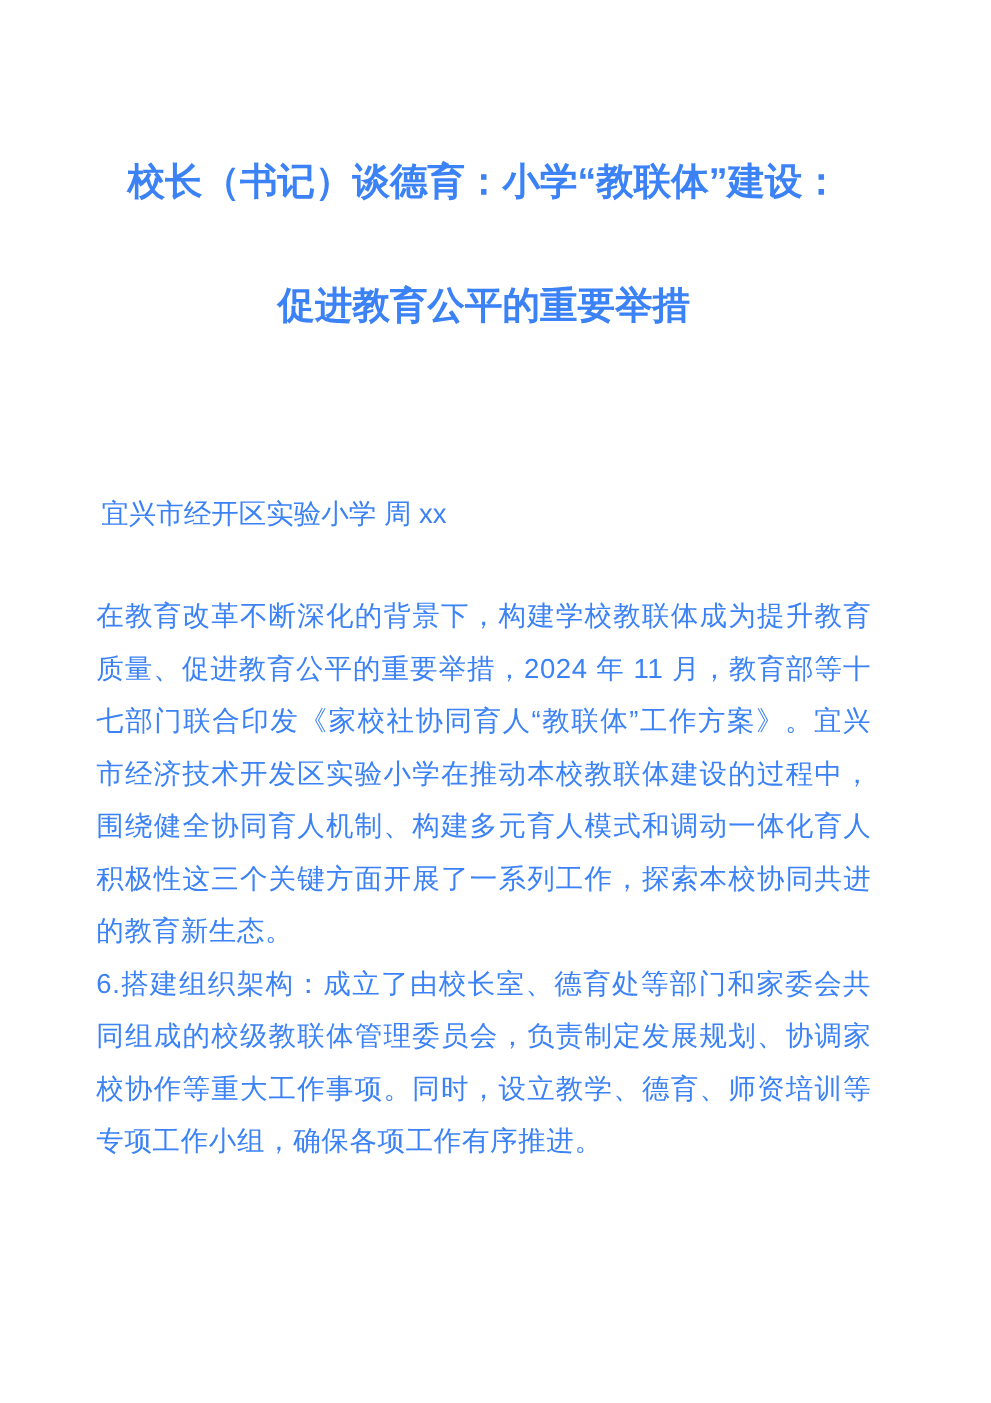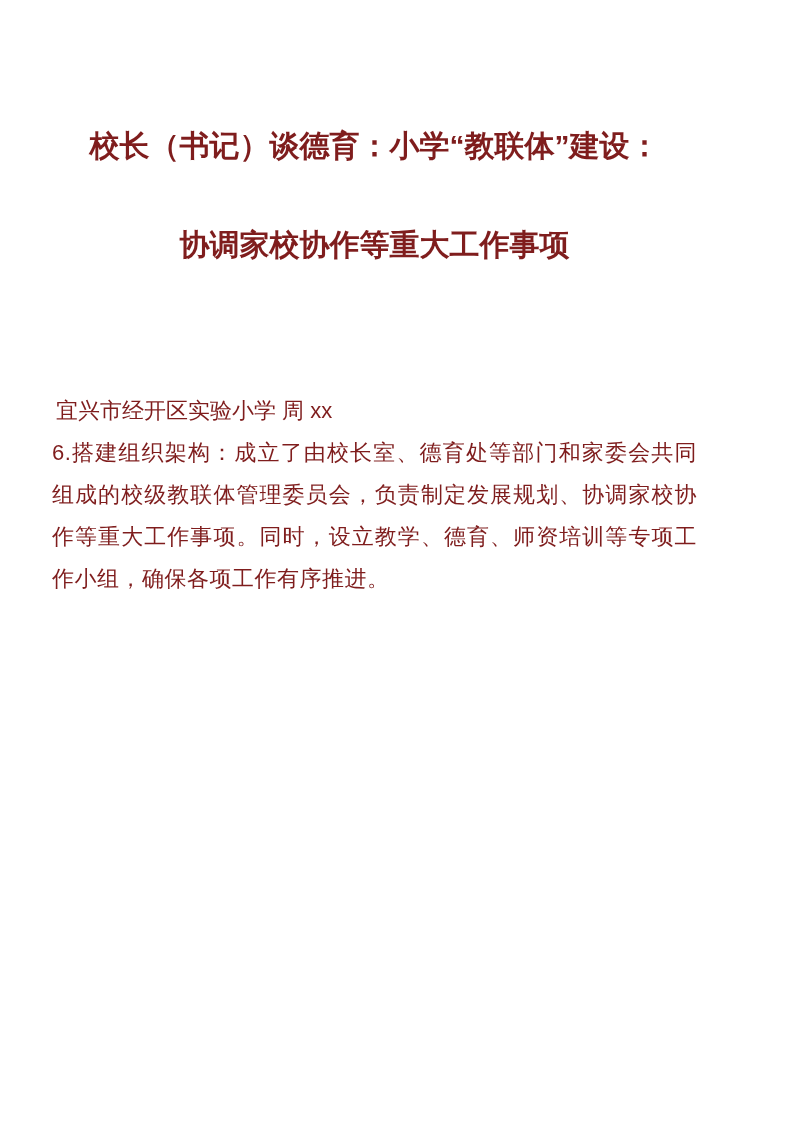--- a/index.html
+++ b/index.html
@@ -6,24 +6,24 @@
     margin: 0;
     padding: 0;
     background: #ffffff;
   }
   .page {
     position: relative;
     width: 793px;
     height: 1122px;
     box-sizing: border-box;
     background: #ffffff;
-    padding: 0 96px 0 52px;
+    padding: 0 96px 0 77px;
     overflow: hidden;
     font-family: "Liberation Sans", "DejaVu Sans", sans-serif;
-    color: #7f1d1d;
+    color: #3b82f6;
   }
   .doc-title {
     margin: 96px 0 0 0;
     font-size: 30px;
     font-weight: 700;
     text-align: center;
     letter-spacing: 0px;
   }
   .doc-title .title-line {
     display: block;
@@ -49,21 +49,22 @@
   .para.flow {
     margin-top: 0;
   }
 </style>
 </head>
 <body>
 
 <div class="page">
   <h1 class="doc-title">
     <span class="title-line">校长（书记）谈德育：小学“教联体”建设：</span>
-    <span class="title-line">协调家校协作等重大工作事项</span>
+    <span class="title-line">促进教育公平的重要举措</span>
   </h1>
 
   <p class="byline">宜兴市经开区实验小学 周 xx</p>
 
+  <p class="para">在教育改革不断深化的背景下，构建学校教联体成为提升教育质量、促进教育公平的重要举措，2024 年 11 月，教育部等十七部门联合印发《家校社协同育人“教联体”工作方案》。宜兴市经济技术开发区实验小学在推动本校教联体建设的过程中，围绕健全协同育人机制、构建多元育人模式和调动一体化育人积极性这三个关键方面开展了一系列工作，探索本校协同共进的教育新生态。</p>
 
 
   <p class="para flow">6.搭建组织架构：成立了由校长室、德育处等部门和家委会共同组成的校级教联体管理委员会，负责制定发展规划、协调家校协作等重大工作事项。同时，设立教学、德育、师资培训等专项工作小组，确保各项工作有序推进。</p>
 </div>
 
 </body></html>

